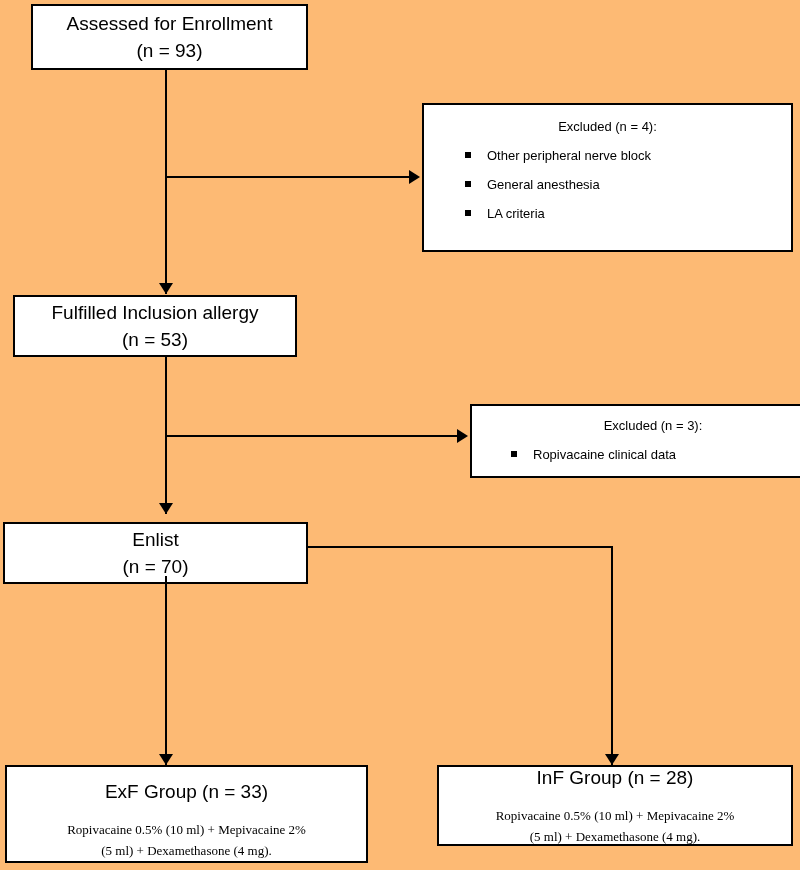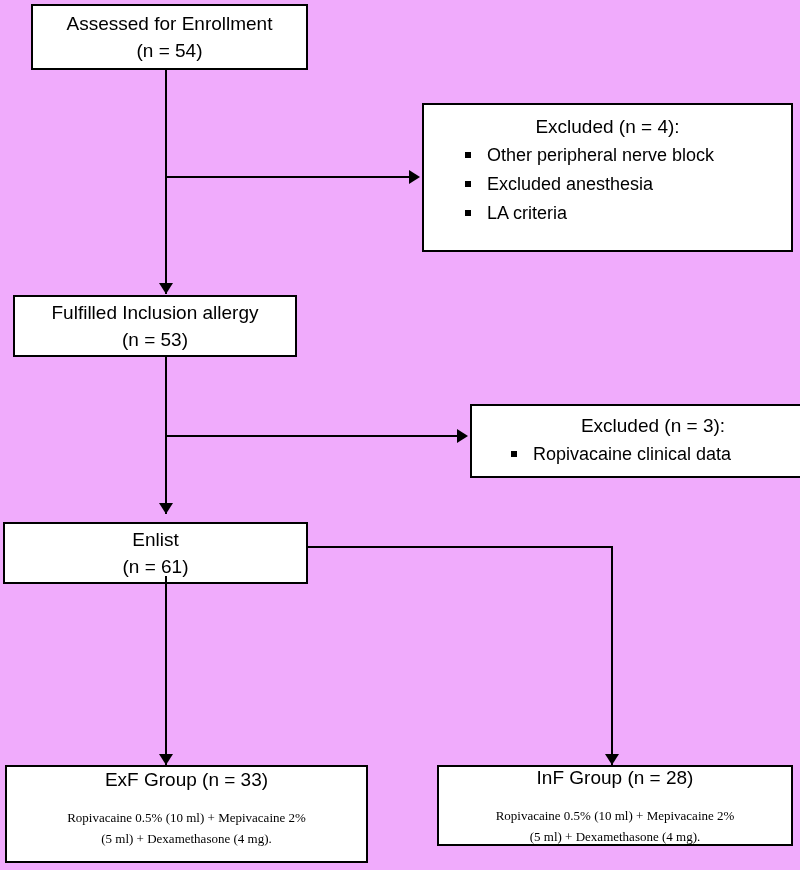--- a/index.html
+++ b/index.html
@@ -4,21 +4,21 @@
 <style>
   html, body {
     margin: 0;
     padding: 0;
     background: #ffffff;
   }
   #diagram {
     position: relative;
     width: 800px;
     height: 870px;
-    background: #f0abfc;
+    background: #fdba74;
     font-family: "Liberation Sans", sans-serif;
     color: #000000;
     overflow: hidden;
   }
   
   .box {
     position: absolute;
     box-sizing: border-box;
     border: 2px solid #000000;
     background: #ffffff;
@@ -44,32 +44,32 @@
   .group-desc {
     font-family: "Liberation Serif", serif;
     font-size: 13px;
     line-height: 21px;
     text-align: center;
     margin-top: 14px;
   }
   
   .excl-head {
     font-family: "Liberation Sans", sans-serif;
-    font-size: 19px;
+    font-size: 13px;
     line-height: 28px;
     text-align: center;
   }
   .excl-list {
     list-style: none;
     margin: 0;
     padding: 0;
   }
   .excl-list li {
     font-family: "Liberation Sans", sans-serif;
-    font-size: 18px;
+    font-size: 13px;
     line-height: 29px;
     position: relative;
     padding-left: 22px;
     white-space: nowrap;
   }
   .excl-list li .bullet {
     position: absolute;
     left: 0;
     top: 11px;
     width: 6px;
@@ -104,39 +104,39 @@
     border-left: 11px solid #000000;
   }
 </style>
 </head>
 <body>
 
 <div id="diagram">
 
   <div class="box box-center" style="left:31px; top:4px; width:277px; height:66px;">
     <div class="line-sans">Assessed for Enrollment</div>
-    <div class="line-sans">(n = 54)</div>
+    <div class="line-sans">(n = 93)</div>
   </div>
 
   <div class="vline" style="left:165px; top:70px; height:224px;"></div>
   <div class="arrow-down" style="left:159px; top:283px;"></div>
 
   <div class="hline" style="left:165px; top:176px; width:252px;"></div>
   <div class="arrow-right" style="left:409px; top:170px;"></div>
 
   <div class="box" style="left:422px; top:103px; width:371px; height:149px; justify-content:flex-start; padding-top:8px;">
     <div class="excl-head">Excluded (n = 4):</div>
     <ul class="excl-list" style="margin-left:41px;">
       <li>
         <span class="bullet"></span>
         <span>Other peripheral nerve block</span>
       </li>
       <li>
         <span class="bullet"></span>
-        <span>Excluded anesthesia</span>
+        <span>General anesthesia</span>
       </li>
       <li>
         <span class="bullet"></span>
         <span>LA criteria</span>
       </li>
     </ul>
   </div>
 
   <div class="box box-center" style="left:13px; top:295px; width:284px; height:62px;">
     <div class="line-sans">Fulfilled Inclusion allergy</div>
@@ -154,31 +154,31 @@
     <ul class="excl-list" style="margin-left:39px;">
       <li>
         <span class="bullet"></span>
         <span>Ropivacaine clinical data</span>
       </li>
     </ul>
   </div>
 
   <div class="box box-center" style="left:3px; top:514px; width:305px; height:62px;margin-top:8px;">
     <div class="line-sans">Enlist</div>
-    <div class="line-sans">(n = 61)</div>
+    <div class="line-sans">(n = 70)</div>
   </div>
 
   <div class="vline" style="left:165px; top:576px; height:189px;"></div>
   <div class="arrow-down" style="left:159px; top:754px;"></div>
 
   <div class="hline" style="left:306px; top:546px; width:307px;"></div>
   <div class="vline" style="left:611px; top:546px; height:219px;"></div>
   <div class="arrow-down" style="left:605px; top:754px;"></div>
 
-  <div class="box" style="left:5px; top:765px; width:363px; height:98px; justify-content:flex-start; padding:0 8px;">
+  <div class="box" style="left:5px; top:765px; width:363px; height:98px; justify-content:flex-end; padding:0 8px;">
     <div class="group-title">ExF Group (n = 33)</div>
     <div class="group-desc">
       <div>Ropivacaine 0.5% (10 ml) + Mepivacaine 2%</div>
       <div>(5 ml) + Dexamethasone (4 mg).</div>
     </div>
   </div>
 
   <div class="box" style="left:437px; top:765px; width:356px; height:81px; justify-content:center; padding:0 8px;">
     <div class="group-title">InF Group (n = 28)</div>
     <div class="group-desc">

